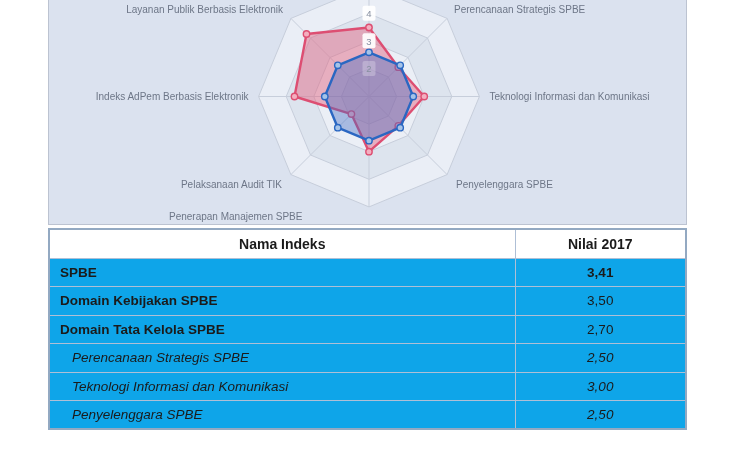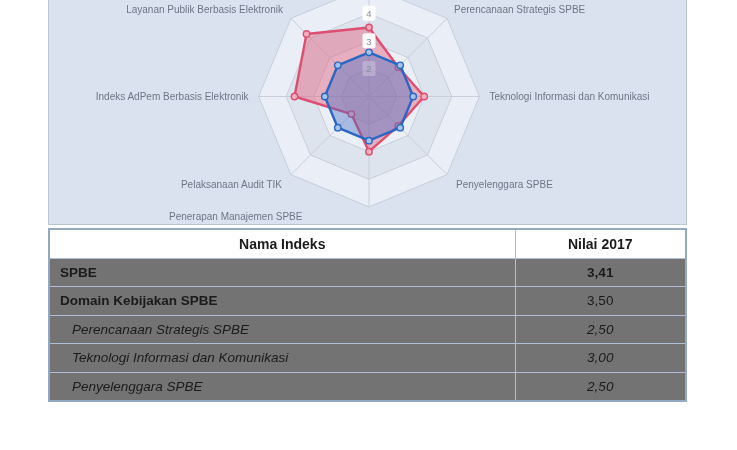--- a/index.html
+++ b/index.html
@@ -11,23 +11,23 @@
                overflow:hidden;}
   .chart-panel svg{position:absolute;left:0;top:0;}
   .axis-label{position:absolute;font-size:10px;color:#6d7687;white-space:nowrap;line-height:11px;}
   
   .indeks-table{position:absolute;left:48px;top:228px;width:639px;border-collapse:collapse;
                 table-layout:fixed;font-size:13.5px;color:#1b1b1b;
                 border:2px solid #93a9c2;}
   .indeks-table th,.indeks-table td{border:1px solid #aebfd6;padding:3px 10px;box-sizing:border-box;
                 overflow:hidden;white-space:nowrap;}
   .indeks-table th{height:29px;background:#ffffff;font-weight:bold;font-size:14px;text-align:center;}
-  .indeks-table td{height:28.5px;background:#737373;}
+  .indeks-table td{height:28.5px;background:#0ea5e9;}
   .indeks-table td.val{text-align:center;width:172px;}
-  .indeks-table tr.stripe td{background:#737373;}
+  .indeks-table tr.stripe td{background:#0ea5e9;}
   .indeks-table tr.total td{font-weight:bold;}
   .indeks-table tr.domain td.lbl{font-weight:bold;}
   .indeks-table tr.sub td{font-style:italic;}
   .indeks-table tr.sub td.lbl{padding-left:22px;}
   .col-name{width:466px;}
 </style>
 </head>
 <body>
 
 <div class="stage">
@@ -95,20 +95,24 @@
     </thead>
     <tbody id="table-body">
         <tr class="total stripe">
           <td class="lbl">SPBE</td>
           <td class="val">3,41</td>
         </tr>
         <tr class="domain">
           <td class="lbl">Domain Kebijakan SPBE</td>
           <td class="val">3,50</td>
         </tr>
+        <tr class="domain">
+          <td class="lbl">Domain Tata Kelola SPBE</td>
+          <td class="val">2,70</td>
+        </tr>
         <tr class="sub stripe">
           <td class="lbl">Perencanaan Strategis SPBE</td>
           <td class="val">2,50</td>
         </tr>
         <tr class="sub">
           <td class="lbl">Teknologi Informasi dan Komunikasi</td>
           <td class="val">3,00</td>
         </tr>
         <tr class="sub stripe">
           <td class="lbl">Penyelenggara SPBE</td>

